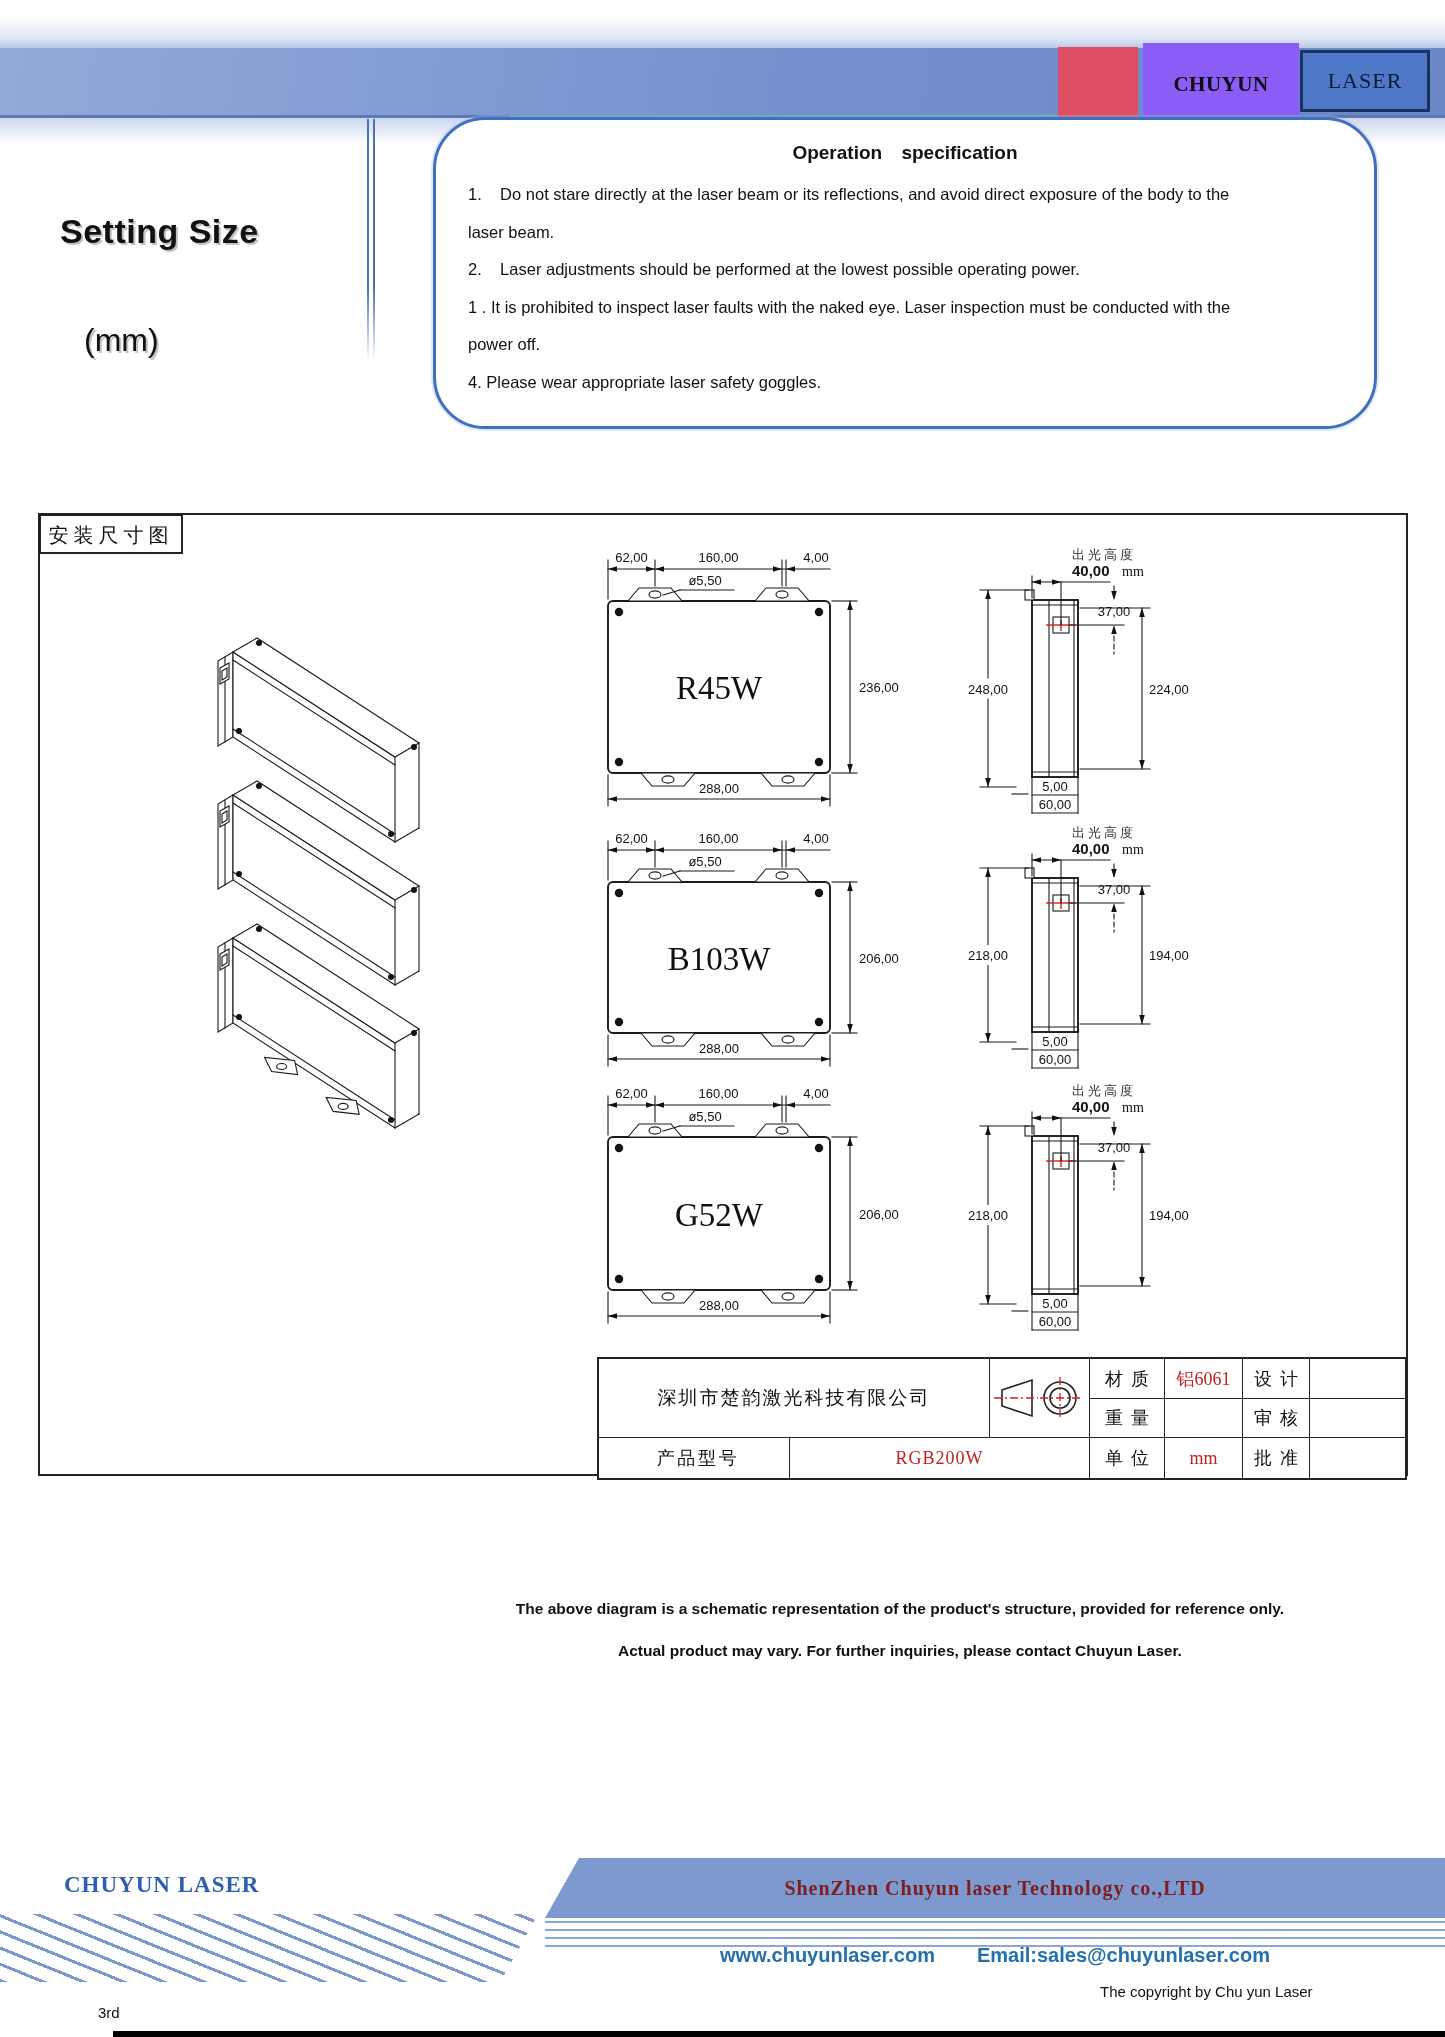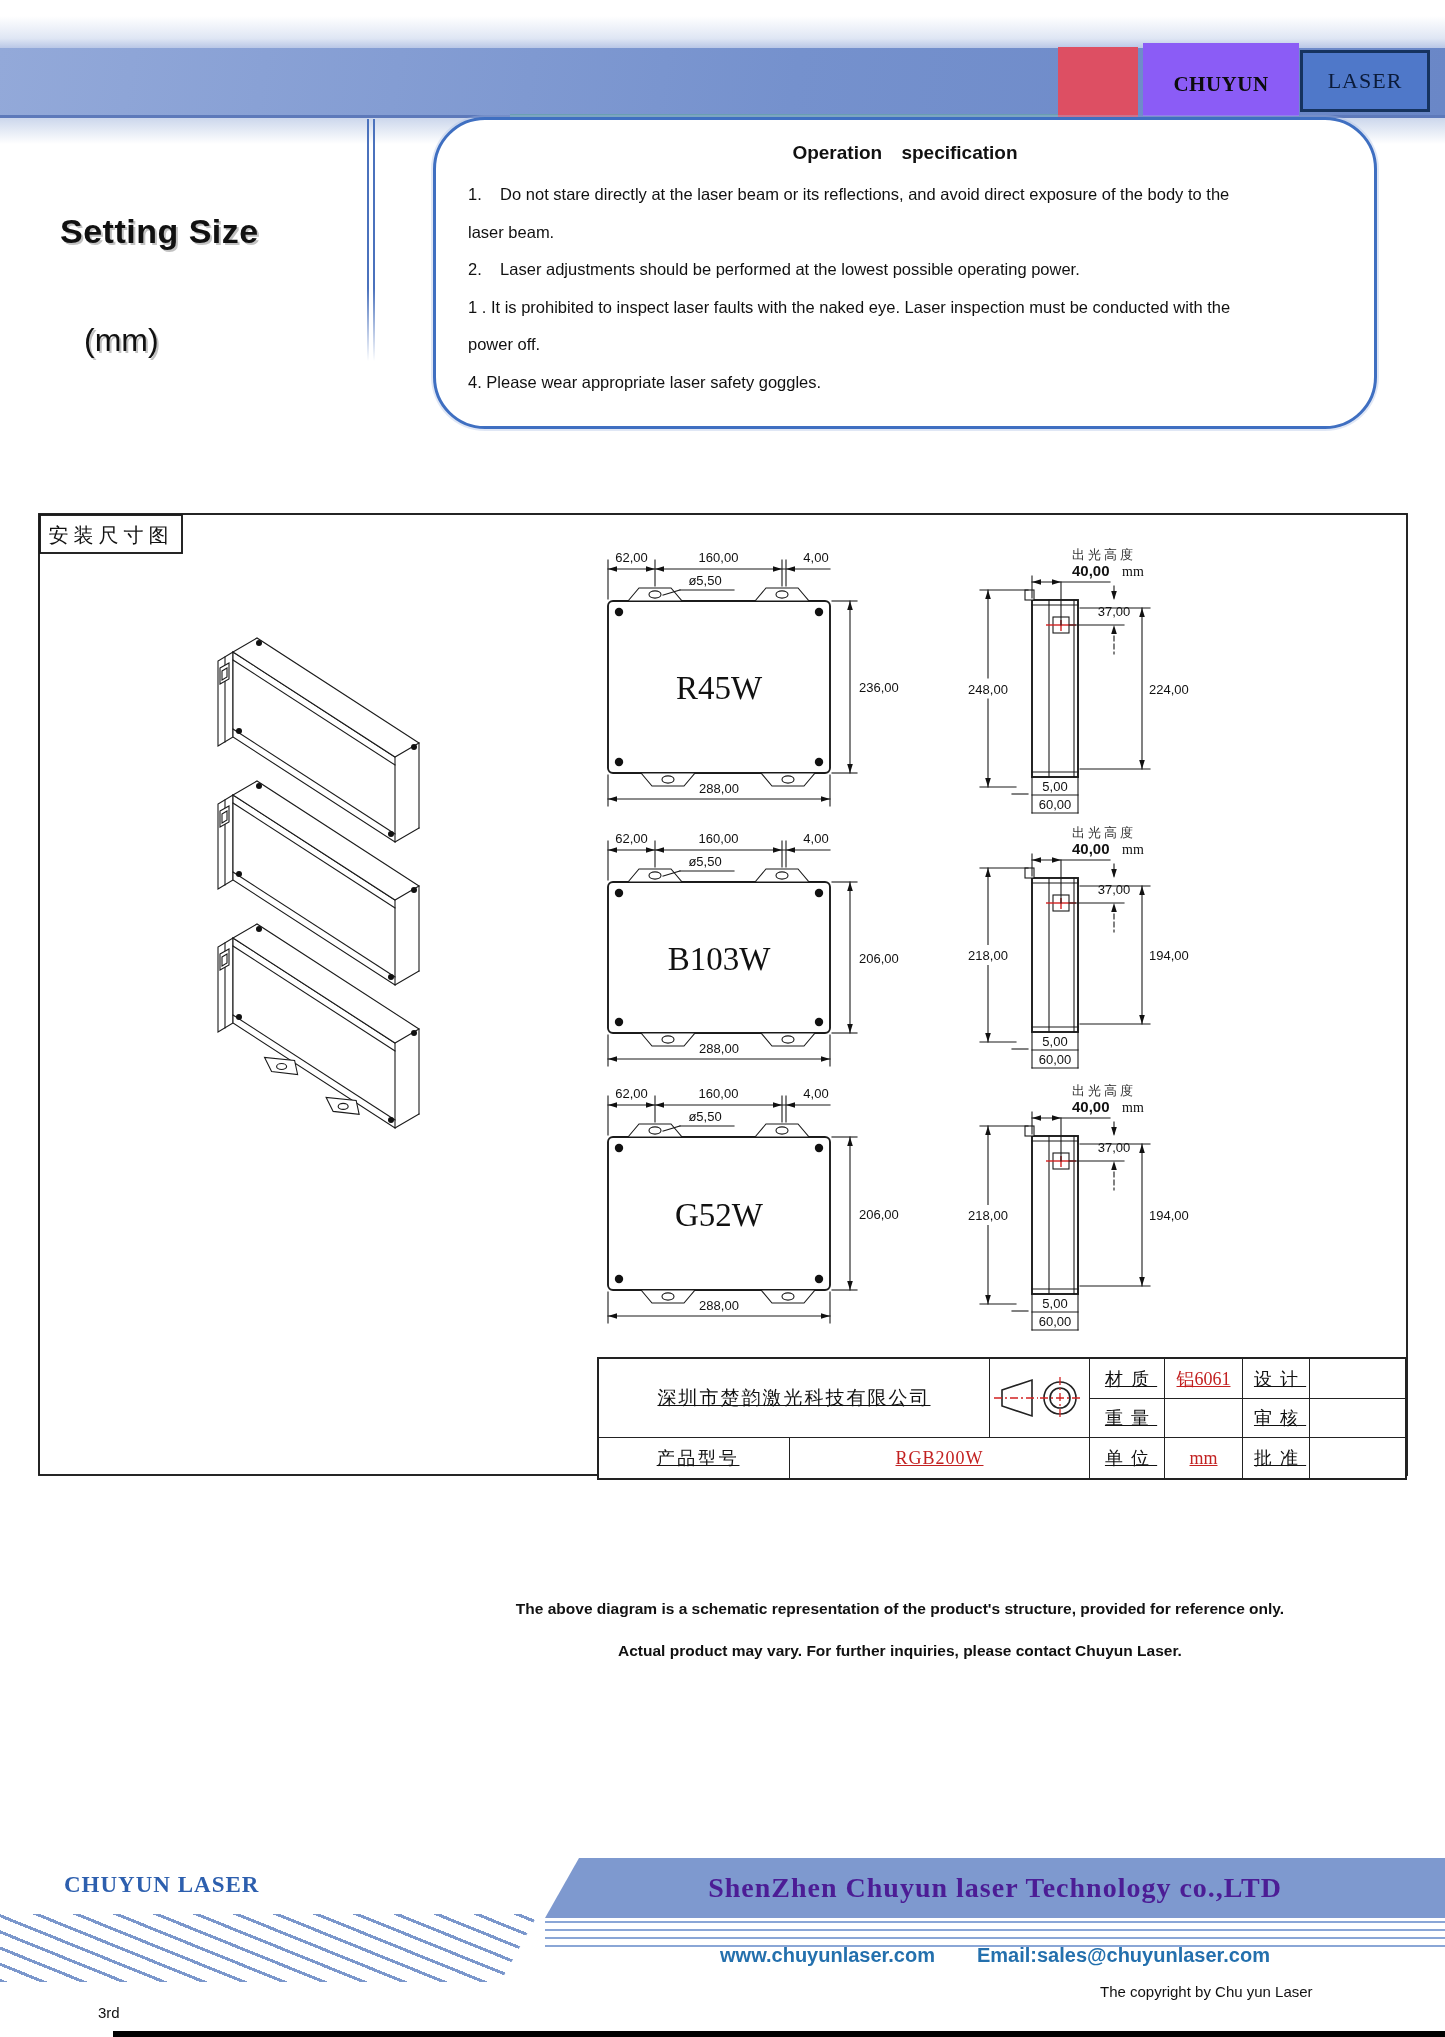--- a/index.html
+++ b/index.html
@@ -36,32 +36,32 @@
   .spec-items{margin:12px 30px 0 32px;font-size:16.5px;}
   .spec-line{line-height:37.5px;white-space:pre-wrap;}
   
   .note{left:350px;top:1588px;width:1100px;text-align:center;font-weight:bold;font-size:15.5px;line-height:42px;}
   
   .tblock{left:597px;top:1357px;width:810px;box-sizing:border-box;border:2px solid #222;
      font-family:"Liberation Serif",serif;background:#fff;}
   .tb-top{display:grid;grid-template-columns:391px 100px 75px 78px 67px 95px;grid-template-rows:40px 38px;}
   .tb-bot{display:grid;grid-template-columns:191px 300px 75px 78px 67px 95px;grid-template-rows:40px;border-top:1.5px solid #222;}
   .cell{display:flex;align-items:center;justify-content:center;box-sizing:border-box;overflow:hidden;}
-  .br{border-right:1.5px solid #222;text-decoration:underline;}
+  .br{border-right:1.5px solid #222;}
   .bb{border-bottom:1.5px solid #222;}
   .company{grid-row:1/3;font-size:19px;letter-spacing:2px;}
   .proj{grid-row:1/3;}
   .lbl{font-size:18px;letter-spacing:.45em;text-indent:.45em;}
   .valr{font-size:18px;}
   
   .f-brand{left:64px;top:1872px;font-family:"Liberation Serif",serif;font-weight:bold;font-size:23px;color:#2d5fae;letter-spacing:1px;}
   .banner{left:545px;top:1858px;width:900px;height:60px;background:#7e99cf;
      clip-path:polygon(34px 0,100% 0,100% 100%,0 100%);
      display:flex;align-items:center;justify-content:center;}
-  .banner span{font-family:"Liberation Serif",serif;font-weight:bold;font-size:28px;color:#4c1d95;letter-spacing:1px;}
+  .banner span{font-family:"Liberation Serif",serif;font-weight:bold;font-size:20px;color:#7f1d1d;letter-spacing:1px;}
   .rules{left:545px;top:1921px;width:900px;height:27px;
      background:repeating-linear-gradient(180deg,#8aa6d6 0 2px,rgba(255,255,255,0) 2px 8px);}
   .stripes{left:0;top:1914px;width:538px;height:68px;
      background:repeating-linear-gradient(22deg,#7b97cc 0 3px,rgba(255,255,255,0) 3px 15px);
      clip-path:polygon(0 0,100% 0,93% 100%,0 100%);}
   .urlrow{left:545px;top:1944px;width:900px;display:flex;justify-content:center;gap:42px;
      font-weight:bold;font-size:20px;color:#2470ad;}
   .copyright{left:1100px;top:1983px;font-size:15px;color:#111;}
   .pagenum{left:98px;top:2004px;font-size:15px;color:#111;}
   .bottom-bar{left:113px;top:2031px;width:1332px;height:6px;background:#000;}

